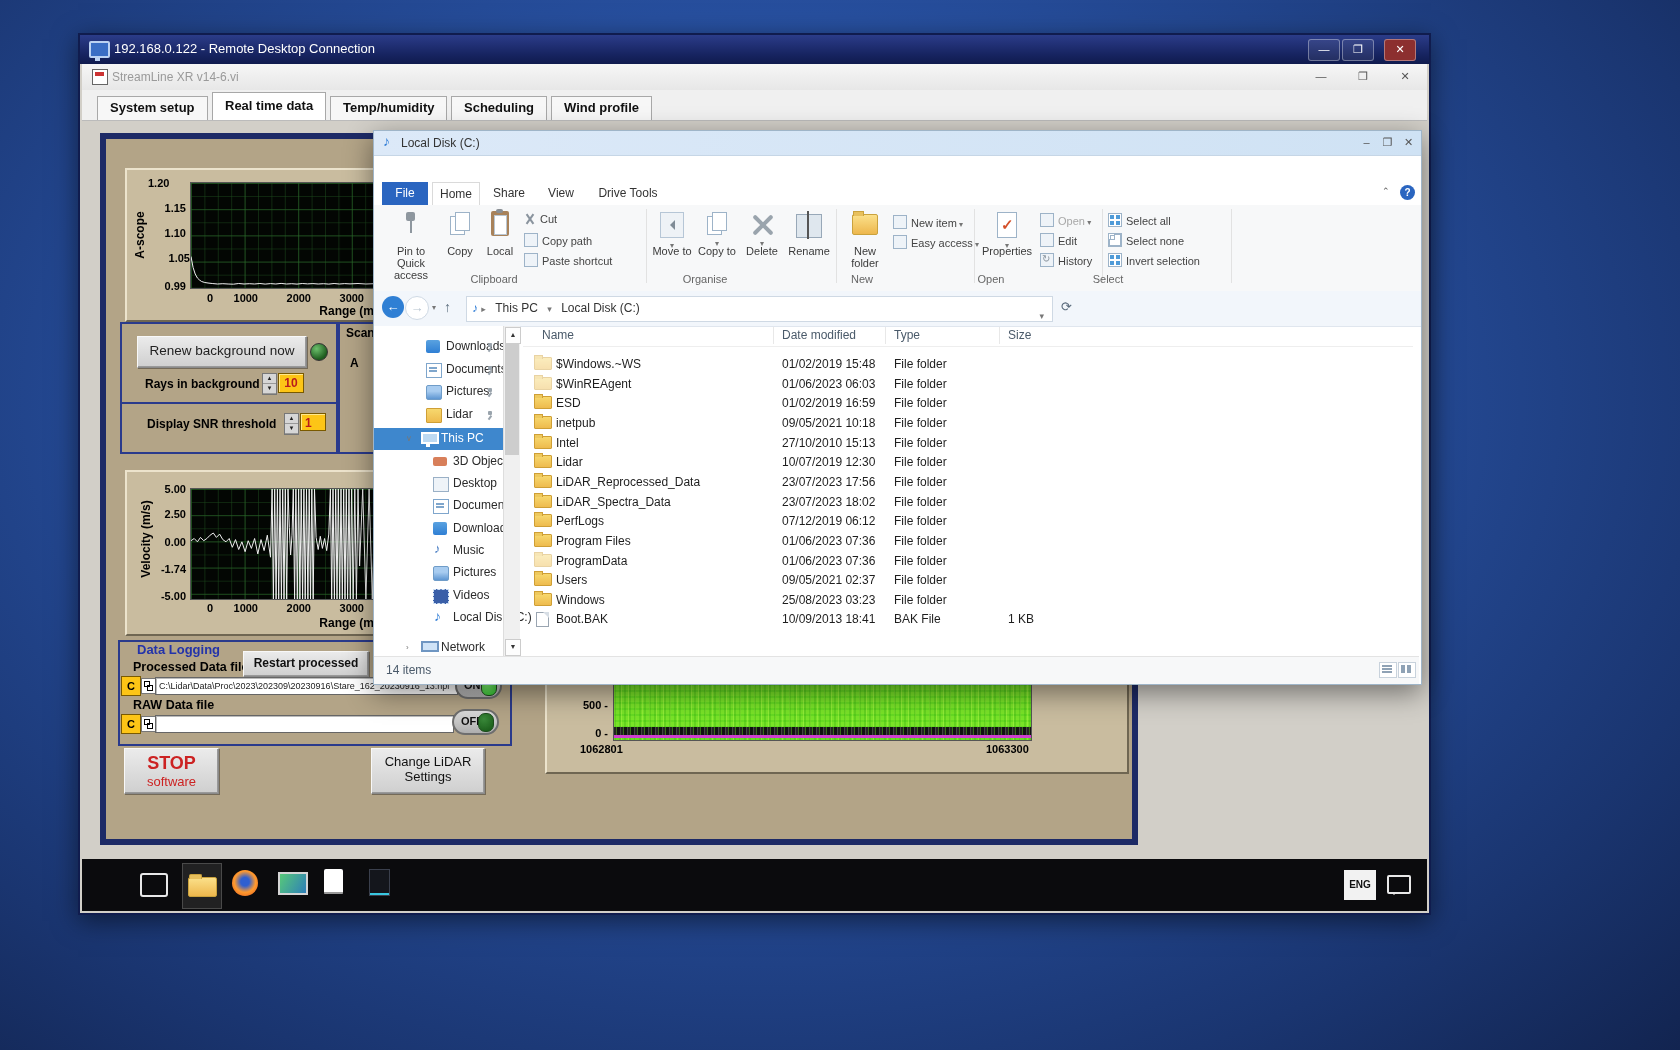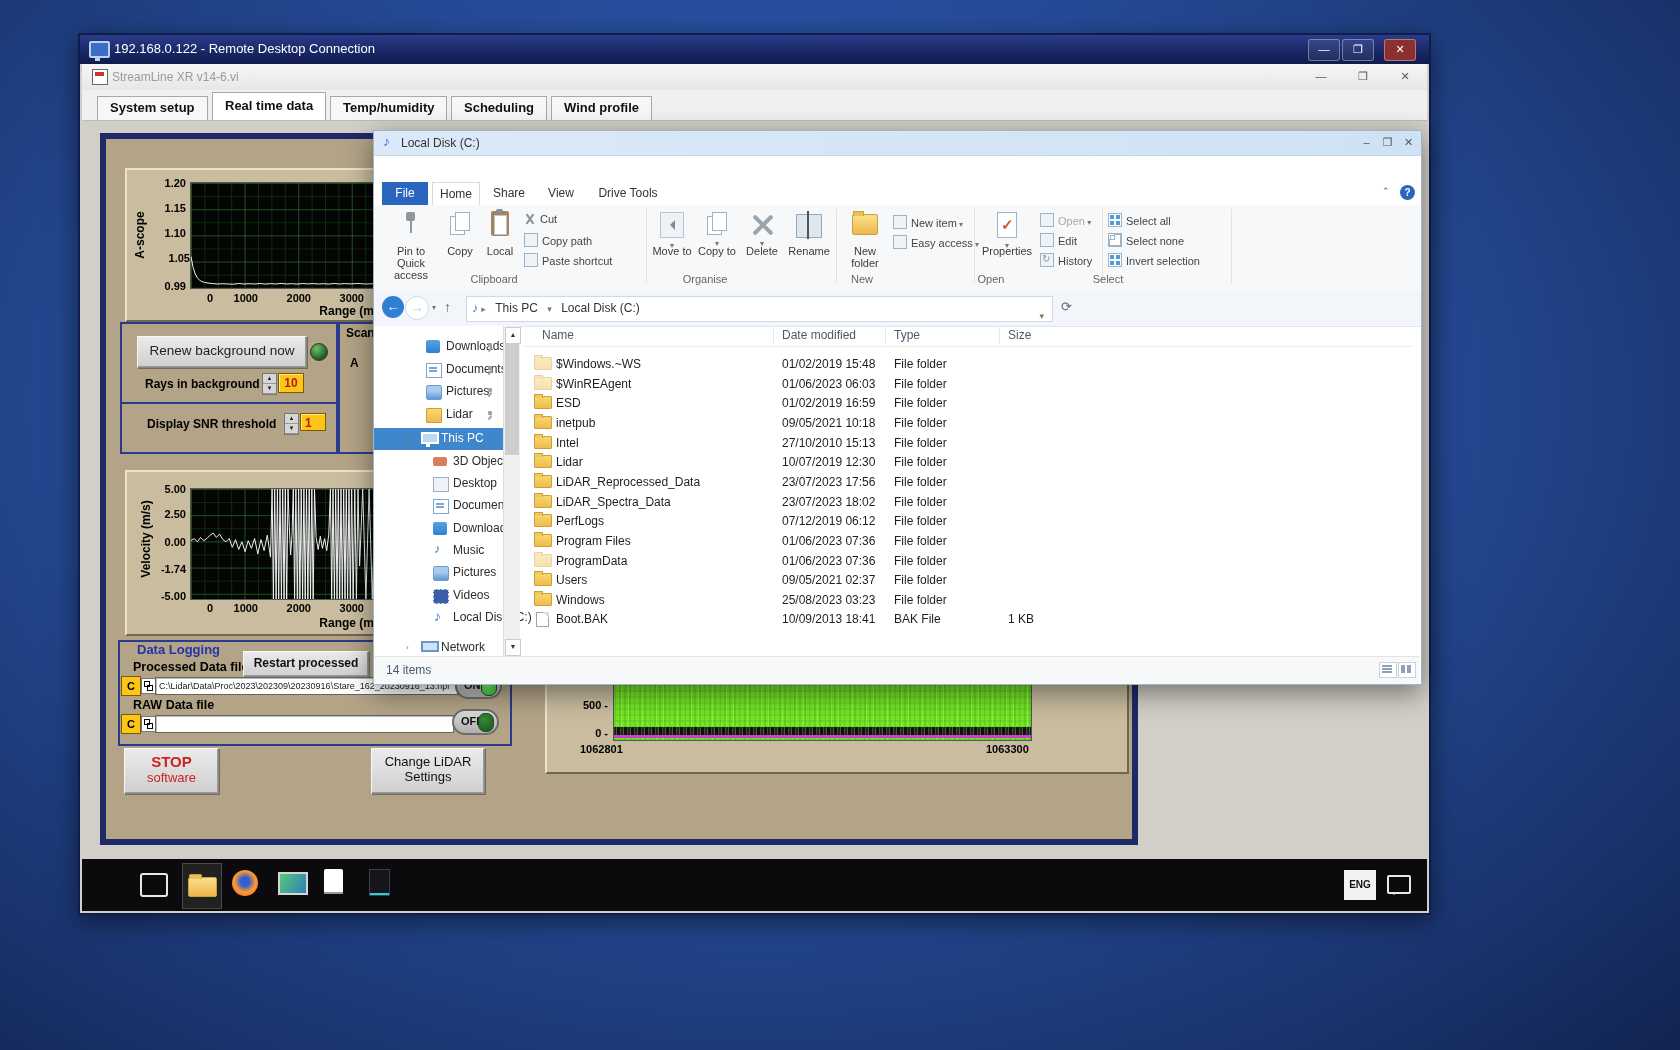--- a/index.html
+++ b/index.html
@@ -236,21 +236,21 @@
       <div id="eng" class="abs" style="left:1262px;top:11px;width:32px;height:30px;">ENG</div>
       <div class="tbicon bubble" style="left:1305px;top:16px;"></div>
     </div>
   </div>
 
   <div id="panel" class="abs"></div>
 
   <div class="abs frame" style="left:125px;top:168px;width:380px;height:150px;"></div>
   <div class="abs ylab" style="left:108px;top:228px;width:64px;text-align:center;">A-scope</div>
   <div class="abs" id="ascope-yticks">
-      <span class="tick" style="left: 148px; top: 177px; width: 38px; text-align: right;">1.20</span>
+      <span class="tick" style="left: 148px; top: 177px; width: 38px; ">1.20</span>
       <span class="tick" style="left: 148px; top: 202px; width: 38px; text-align: right;">1.15</span>
       <span class="tick" style="left: 148px; top: 227px; width: 38px; text-align: right;">1.10</span>
       <span class="tick" style="left: 152px; top: 252px; width: 38px; text-align: right;">1.05</span>
       <span class="tick" style="left: 148px; top: 280px; width: 38px; text-align: right;">0.99</span>
     </div>
   <div class="abs plot" style="left:190px;top:182px;width:300px;height:105px;">
     <svg id="svg-ascope" width="300" height="105" viewBox="0 0 300 105">
       <defs>
         <pattern id="g1" width="13.4" height="13.1" patternUnits="userSpaceOnUse">
           <path d="M13.4 0H0V13.1" fill="none" stroke="#1b4a1b" stroke-width="1"></path>
@@ -332,21 +332,21 @@
   <div class="abs lvlabel" style="left:133px;top:698px;font-size:12.5px;">RAW Data file</div>
   <div class="abs cbox" style="left:121px;top:714px;height:18px;line-height:18px;">C</div>
   <div class="abs brow" style="left:141px;top:716px;height:14px;"></div>
   <div class="abs pathc" style="left:155px;top:715px;width:294px;height:16px;"></div>
   <div class="abs toggle" style="left:452px;top:709px;">
     <div class="lab">OFF</div>
     <div class="pill off"></div>
   </div>
 
   <div class="abs bev" style="left:124px;top:748px;width:93px;height:44px;text-align:center;">
-    <div style="font-size:15px;font-weight:bold;color:#cc2222;margin-top:4px;">STOP</div>
+    <div style="font-size:18px;font-weight:bold;color:#cc2222;margin-top:4px;">STOP</div>
     <div style="font-size:13px;color:#cc2222;">software</div>
   </div>
   <div class="abs bev" style="left:345px;top:748px;width:112px;height:44px;text-align:center;margin-left:26px;">
     <div style="font-size:13px;color:#111;margin-top:5px;">Change LiDAR</div>
     <div style="font-size:13px;color:#111;">Settings</div>
   </div>
 
   <div class="abs frame" style="left:545px;top:470px;width:580px;height:300px;"></div>
   <div class="abs" id="spectro-plot" style="left:613px;top:500px;width:417px;height:239px;border:1px solid #555;">
     <div id="spectro-noise" class="abs" style="left:0;top:226px;width:417px;height:8px;"></div>

